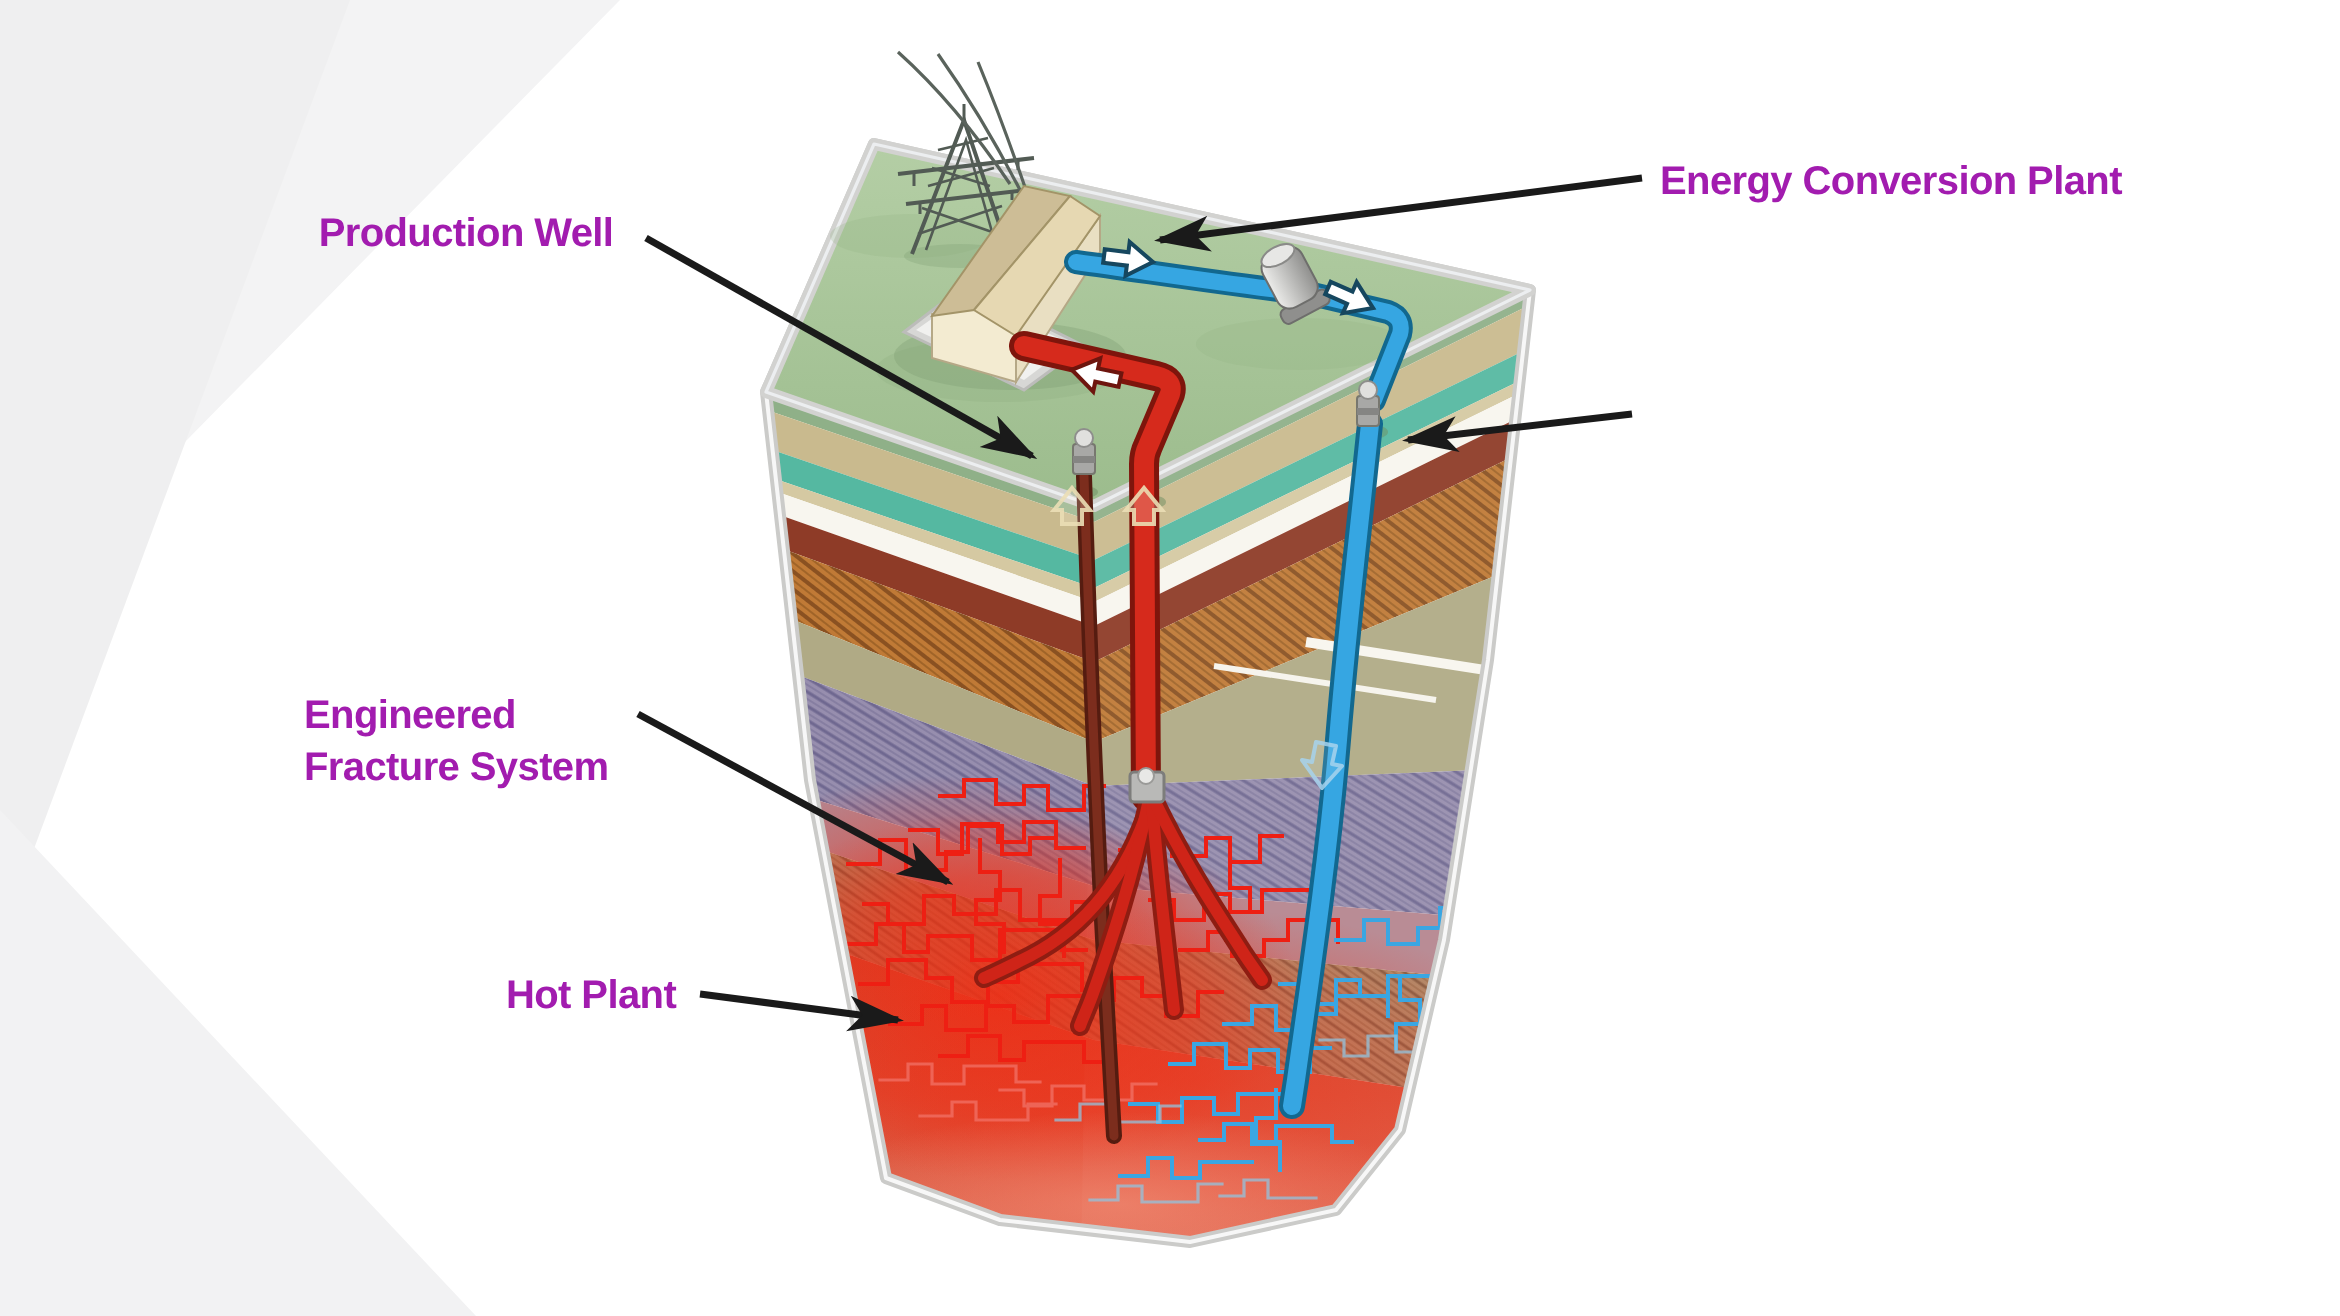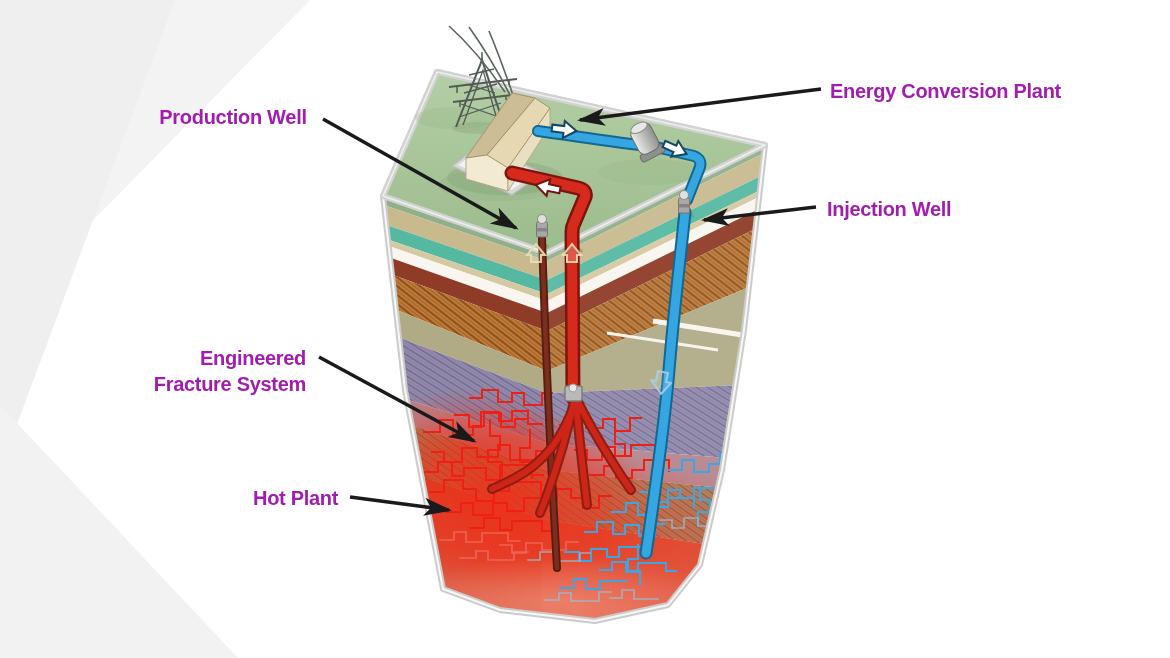--- a/index.html
+++ b/index.html
@@ -241,19 +241,18 @@
     <path d="M816,207 L704,220" marker-end="url(#ah)"></path>
     <path d="M319,357 L474,441" marker-end="url(#ah)"></path>
     <path d="M350,497 L449,510" marker-end="url(#ah)"></path>
   </g>
 </svg>
 
 <div class="lbl" style="left:158px;top:105px;width:150px;text-align:center">Production Well</div>
 
 <div class="lbl" style="left:830px;top:79px">Energy Conversion Plant</div>
 
-<div class="lbl" style="left:827px;top:197px">Injection Well</div>
-
-<div class="lbl" style="left:152px;top:346px;width:154px;text-align:right">Engineered Fracture System</div>
+
+<div class="lbl" style="left:152px;top:346px;width:154px;">Engineered Fracture System</div>
 
 <div class="lbl" style="left:253px;top:486px">Hot Plant</div>
 
 </div>
 
 </body></html>

